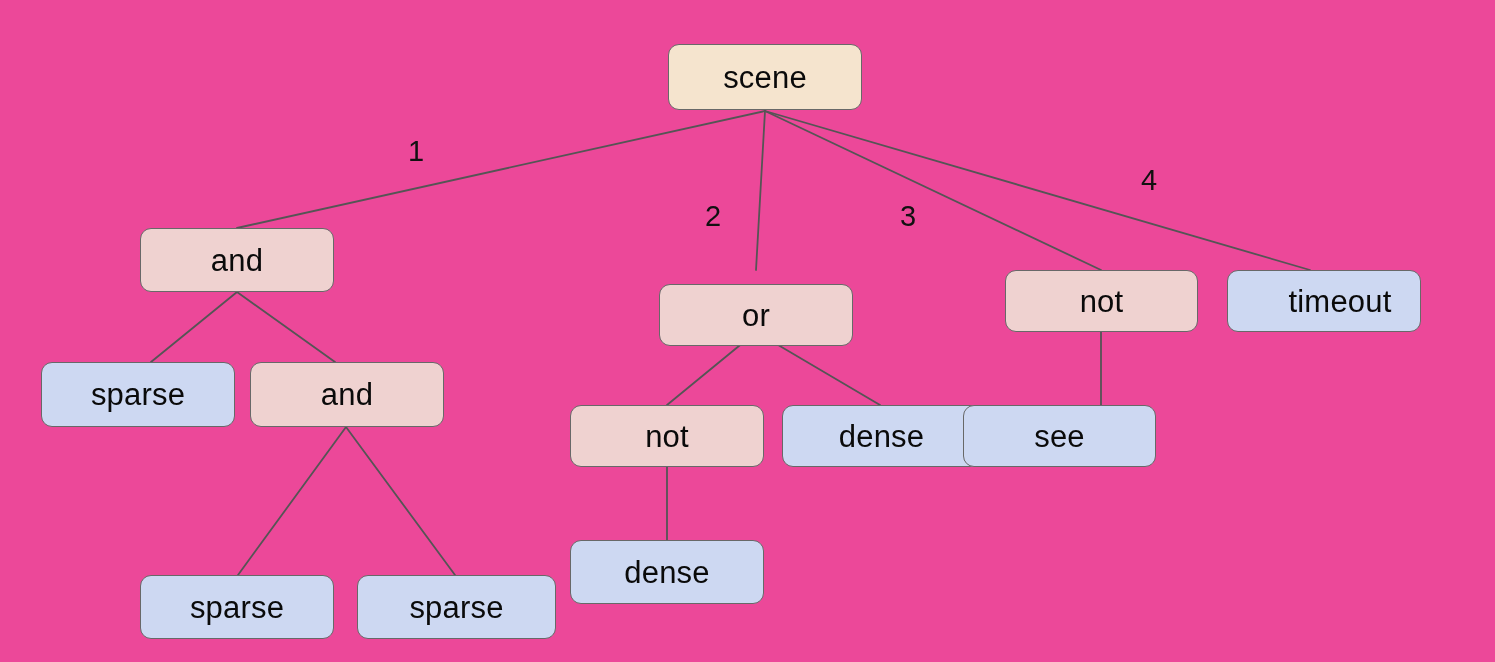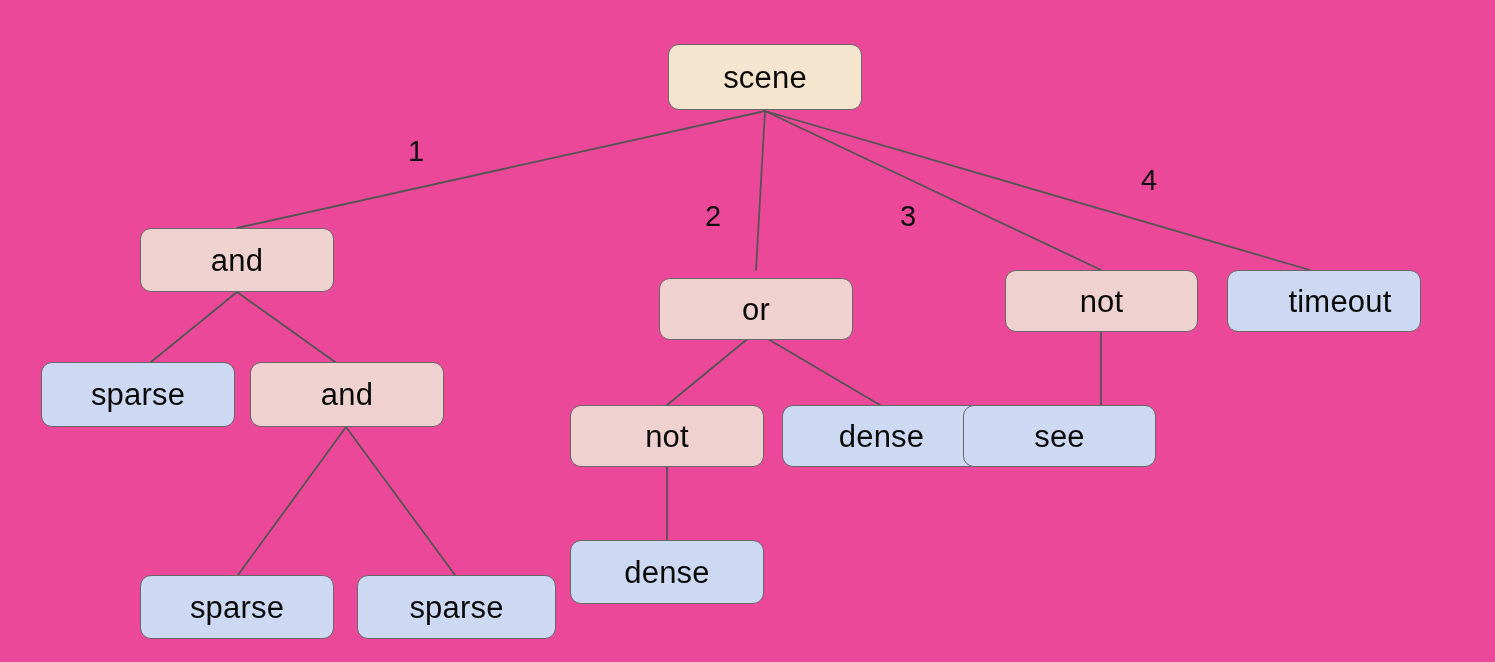--- a/index.html
+++ b/index.html
@@ -65,21 +65,21 @@
       <line x1="346" y1="427" x2="238" y2="575" stroke="#555555" stroke-width="1.8" stroke-linecap="round"></line>
       <line x1="346" y1="427" x2="455" y2="575" stroke="#555555" stroke-width="1.8" stroke-linecap="round"></line>
       <line x1="756" y1="332" x2="667" y2="405" stroke="#555555" stroke-width="1.8" stroke-linecap="round"></line>
       <line x1="756" y1="332" x2="880" y2="405" stroke="#555555" stroke-width="1.8" stroke-linecap="round"></line>
       <line x1="667" y1="467" x2="667" y2="540" stroke="#555555" stroke-width="1.8" stroke-linecap="round"></line>
       <line x1="1101" y1="332" x2="1101" y2="405" stroke="#555555" stroke-width="1.8" stroke-linecap="round"></line>
     </svg>
   <div id="node-layer">
       <div class="node root" style="left: 668px; top: 44px; width: 194px; height: 66px;">scene</div>
       <div class="node op" style="left: 140px; top: 228px; width: 194px; height: 64px;">and</div>
-      <div class="node op" style="left: 659px; top: 278px; width: 194px; height: 62px;">or</div>
+      <div class="node op" style="left: 659px; top: 284px; width: 194px; height: 62px;">or</div>
       <div class="node op" style="left: 1005px; top: 270px; width: 193px; height: 62px;">not</div>
       <div class="node leaf" style="left: 1227px; top: 270px; width: 194px; height: 62px; padding-left: 32px;">timeout</div>
       <div class="node leaf" style="left: 41px; top: 362px; width: 194px; height: 65px;">sparse</div>
       <div class="node op" style="left: 250px; top: 362px; width: 194px; height: 65px;">and</div>
       <div class="node op" style="left: 570px; top: 405px; width: 194px; height: 62px;">not</div>
       <div class="node leaf" style="left: 782px; top: 405px; width: 199px; height: 62px;">dense</div>
       <div class="node leaf" style="left: 963px; top: 405px; width: 193px; height: 62px;">see</div>
       <div class="node leaf" style="left: 570px; top: 540px; width: 194px; height: 64px;">dense</div>
       <div class="node leaf" style="left: 140px; top: 575px; width: 194px; height: 64px;">sparse</div>
       <div class="node leaf" style="left: 357px; top: 575px; width: 199px; height: 64px;">sparse</div>

